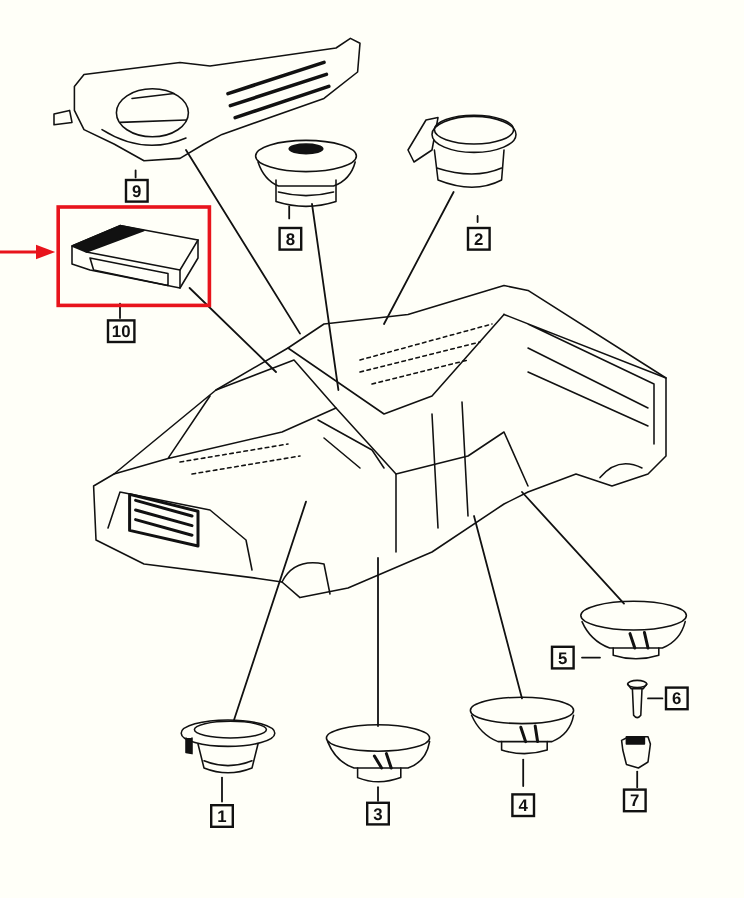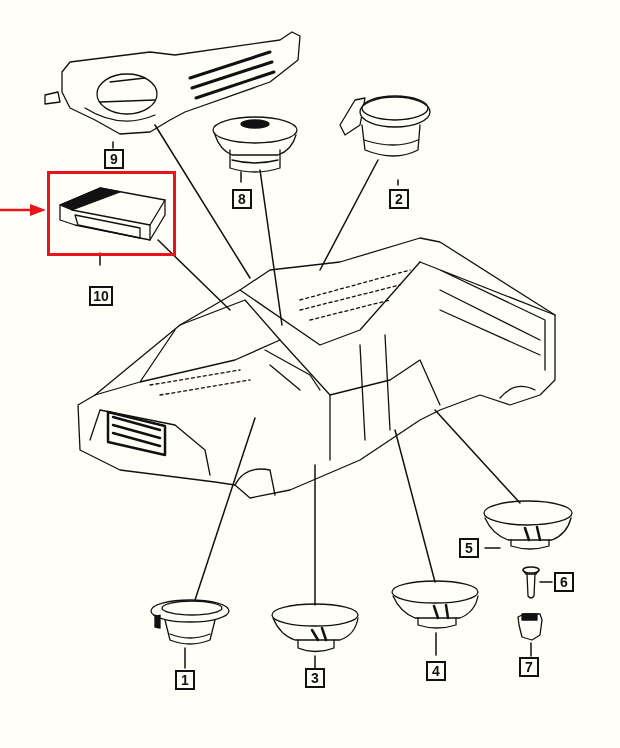--- a/index.html
+++ b/index.html
@@ -134,19 +134,19 @@
 <div class="hl-box" style="left:47px; top:171px; width:129px; height:85px;"></div>
 
 <svg class="arrow" style="left:0; top:202px;" width="48" height="16" viewBox="0 0 48 16">
   <path d="M0,8 L32,8" stroke="#e8141c" stroke-width="2.5"></path>
   <path d="M30,2 L46,8 L30,14 Z" fill="#e8141c"></path>
 </svg>
 
 <div class="callout" style="left:104px; top:149px;">9</div>
 <div class="callout" style="left:232px; top:189px;">8</div>
 <div class="callout" style="left:389px; top:189px;">2</div>
-<div class="callout wide" style="left:89px; top:286px;">10</div>
+<div class="callout wide" style="left:89px; top:266px;">10</div>
 <div class="callout" style="left:459px; top:538px;">5</div>
 <div class="callout" style="left:554px; top:572px;">6</div>
 <div class="callout" style="left:519px; top:657px;">7</div>
 <div class="callout" style="left:175px; top:670px;">1</div>
 <div class="callout" style="left:305px; top:668px;">3</div>
 <div class="callout" style="left:426px; top:661px;">4</div>
 
 </body></html>

